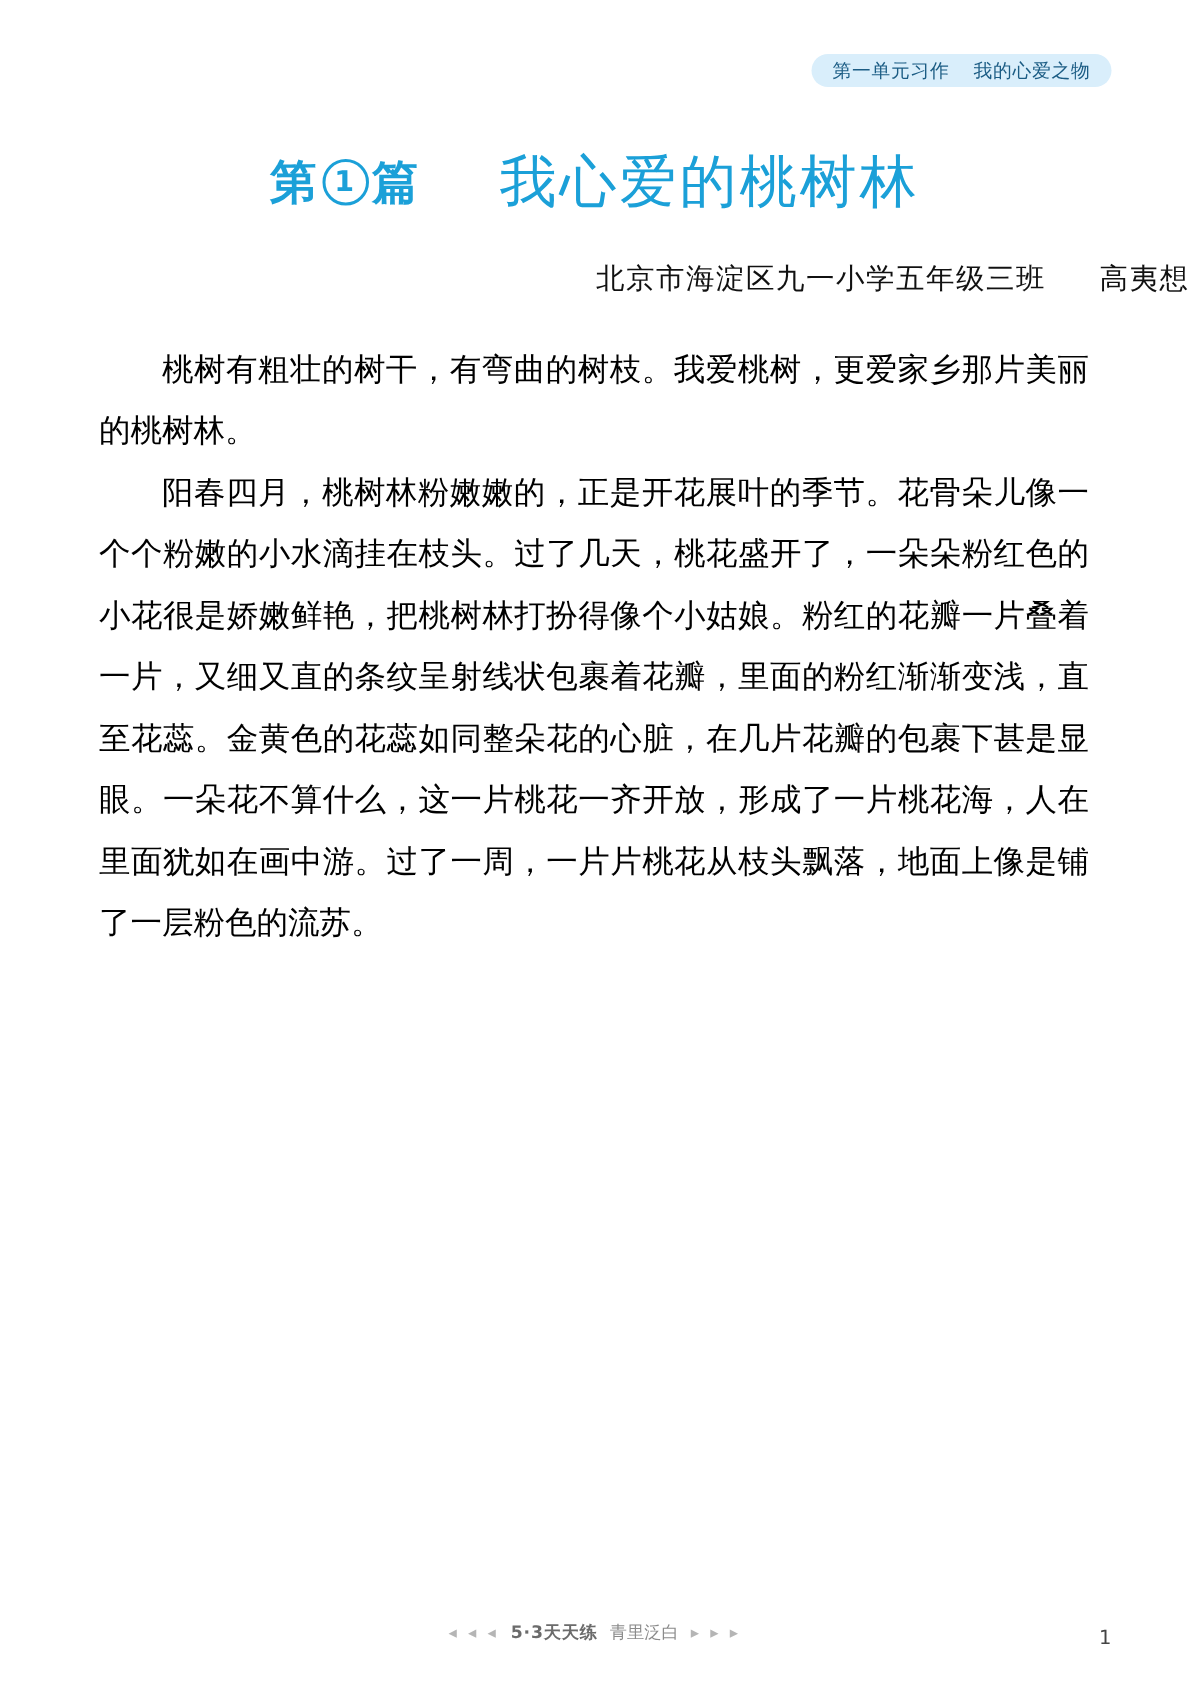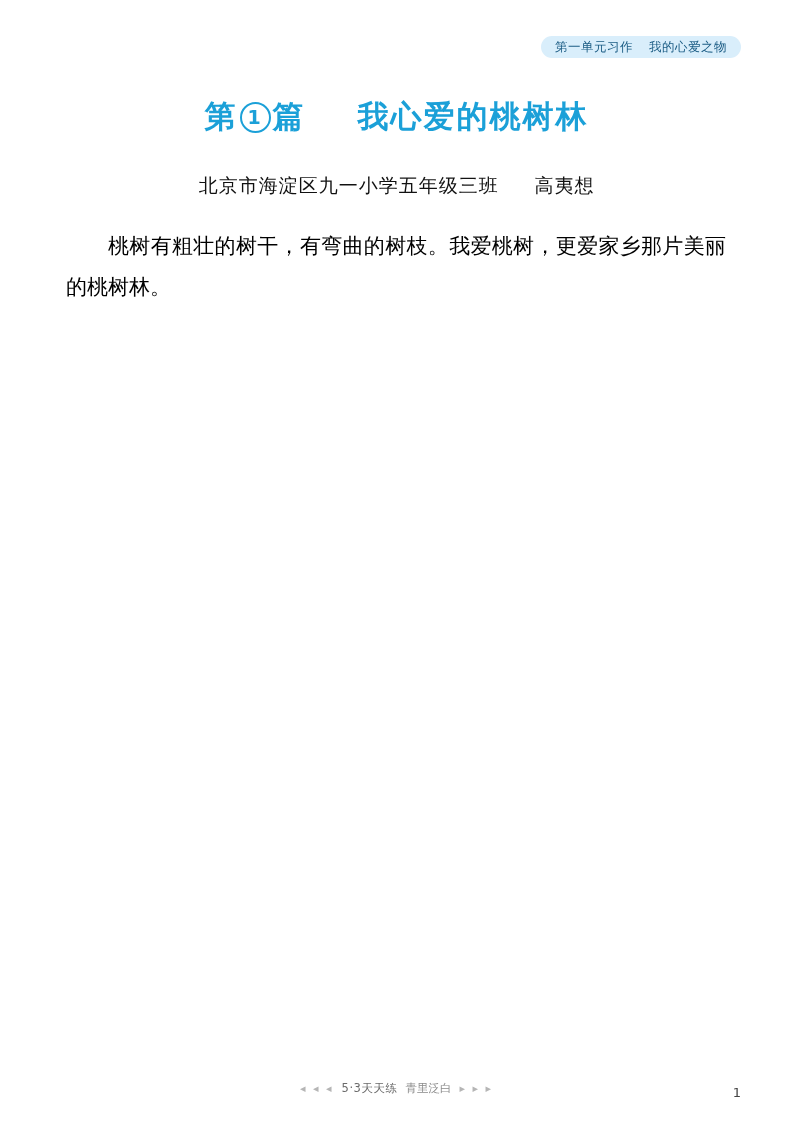--- a/index.html
+++ b/index.html
@@ -70,31 +70,31 @@
     border: 2px solid #1ba0d8;
     border-radius: 50%;
     font-size: 19px;
     font-weight: bold;
     margin: 0 2px;
     line-height: 1;
     font-family: "DejaVu Sans", "Liberation Sans", sans-serif;
   }
   .title-main {
     margin-left: 52px;
-    font-size: 31px;
-    font-weight: bold;
+    font-size: 38px;
+    font-weight: normal;
   }
 
   
   .byline {
     position: absolute;
     top: 173px;
     left: 0;
     width: 793px;
-    text-align: center;
+    text-align: right;
     color: #111;
     font-size: 19px;
     letter-spacing: 1px;
   }
   .byline .author {
     margin-left: 30px;
   }
 
   
   .body-text {
@@ -127,21 +127,21 @@
     font-family: "DejaVu Sans", "Liberation Sans", sans-serif;
   }
   .footer .dots {
     letter-spacing: 2px;
     color: #b5b5b5;
     font-size: 11px;
   }
   .footer .brand {
     margin: 0 8px;
     color: #6b6b6b;
-    font-weight: normal;
+    font-weight: bold;
     letter-spacing: 0.5px;
   }
   .footer .slogan {
     color: #8b8b8b;
     margin-right: 8px;
   }
   .page-number {
     position: absolute;
     bottom: 22px;
     right: 52px;
@@ -169,20 +169,21 @@
     <span class="title-main">我心爱的桃树林</span>
   </div>
 
   <div class="byline">
     <span>北京市海淀区九一小学五年级三班</span>
     <span class="author">高夷想</span>
   </div>
 
   <div class="body-text">
     <p>桃树有粗壮的树干，有弯曲的树枝。我爱桃树，更爱家乡那片美丽的桃树林。</p>
+    <p>阳春四月，桃树林粉嫩嫩的，正是开花展叶的季节。花骨朵儿像一个个粉嫩的小水滴挂在枝头。过了几天，桃花盛开了，一朵朵粉红色的小花很是娇嫩鲜艳，把桃树林打扮得像个小姑娘。粉红的花瓣一片叠着一片，又细又直的条纹呈射线状包裹着花瓣，里面的粉红渐渐变浅，直至花蕊。金黄色的花蕊如同整朵花的心脏，在几片花瓣的包裹下甚是显眼。一朵花不算什么，这一片桃花一齐开放，形成了一片桃花海，人在里面犹如在画中游。过了一周，一片片桃花从枝头飘落，地面上像是铺了一层粉色的流苏。</p>
   </div>
 
   <div class="footer">
     <span class="dots">◂ ◂ ◂</span>
     <span class="brand">5·3天天练</span>
     <span class="slogan">青里泛白</span>
     <span class="dots">▸ ▸ ▸</span>
   </div>
 
   <div class="page-number">1</div>

